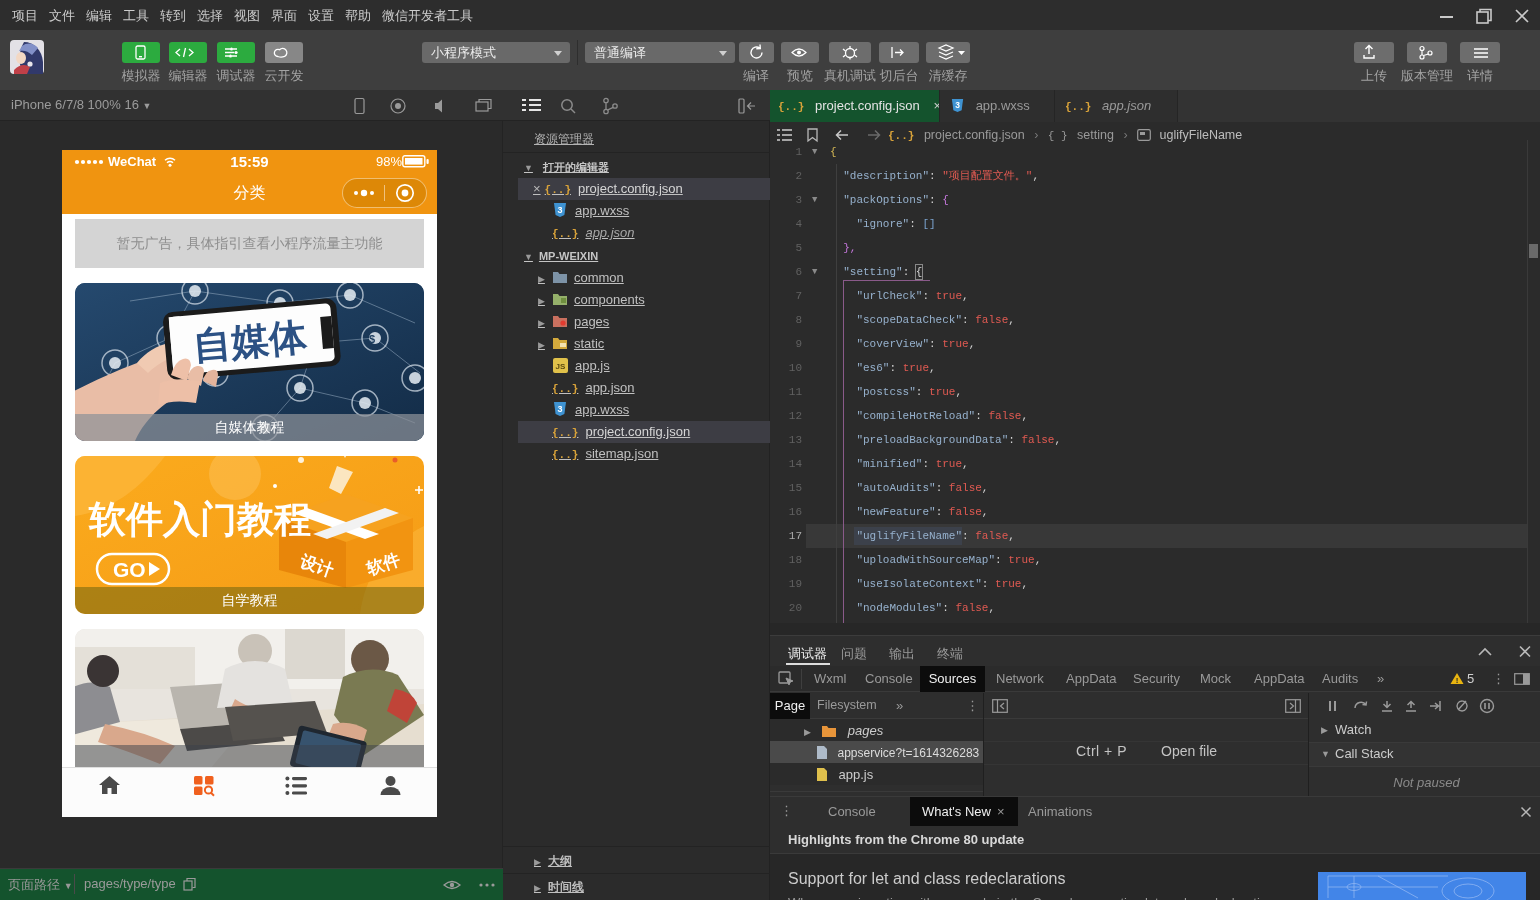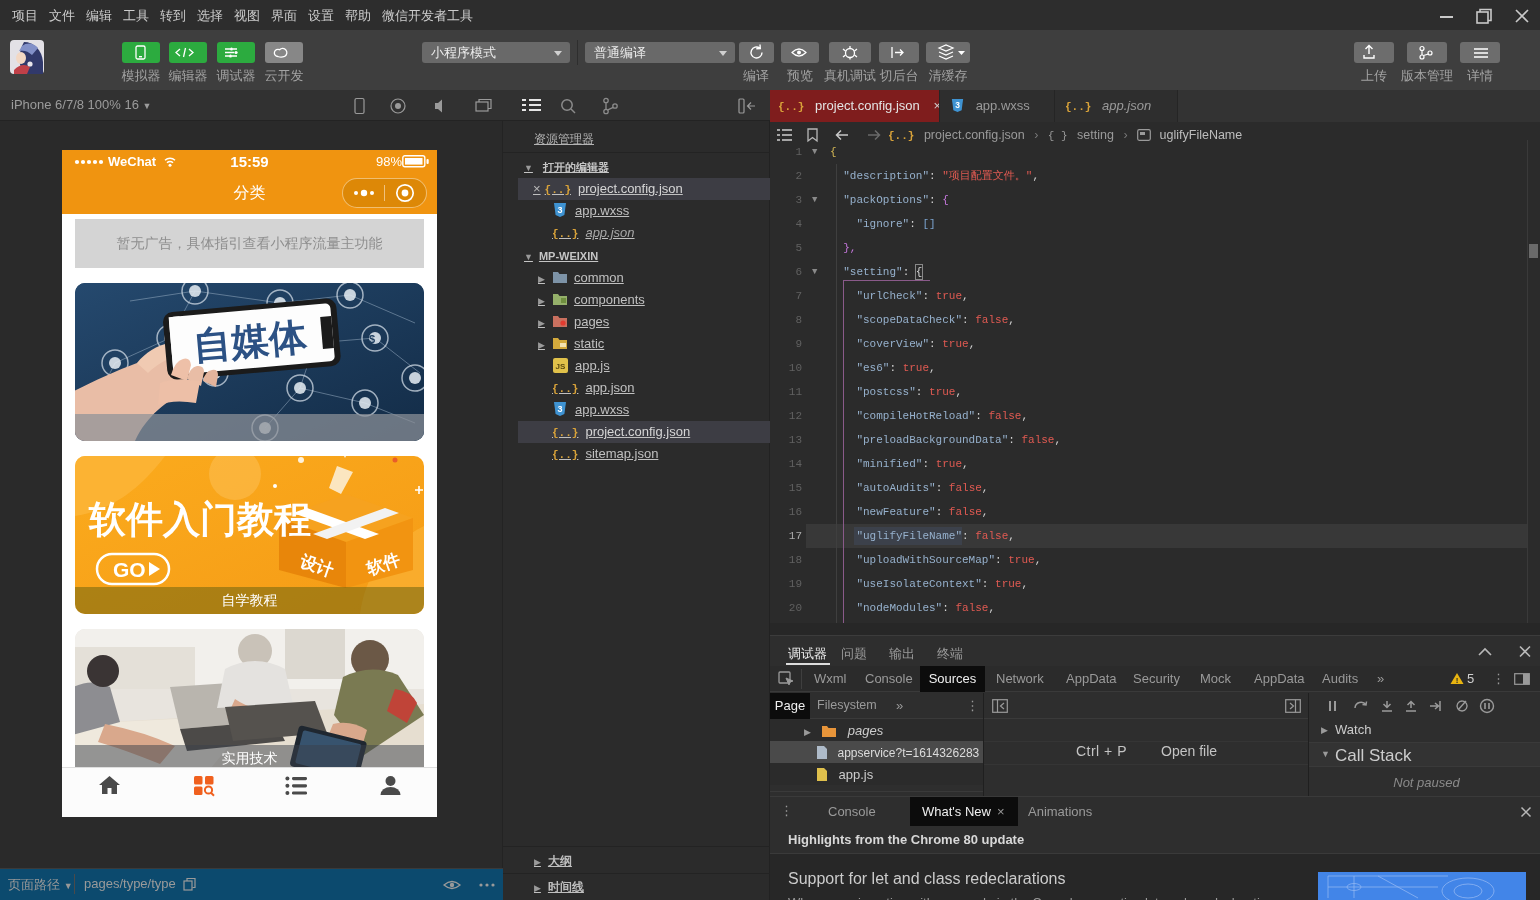--- a/index.html
+++ b/index.html
@@ -19,21 +19,21 @@
   .tlabel { position:absolute; top:37px; height:16px; font-size:13px; color:#a3a3a3; text-align:center; }
   .green { background:#2cab3f; }
   .gray  { background:#6d6d6d; }
   .drop  { background:#696969; color:#ececec; font-size:13px; line-height:21px; padding-left:9px; }
   .caret { position:absolute; right:8px; top:9px; width:0; height:0;
     border-left:4px solid transparent; border-right:4px solid transparent; border-top:5px solid #d0d0d0; }
   
   #sim { left:0; top:90px; width:503px; height:810px; background:#2a2a2a; border-right:1px solid #232323; }
   #simhead { left:0; top:0; width:503px; height:31px; background:#313131; border-bottom:1px solid #232323;
     color:#9c9c9c; font-size:13px; }
-  #simbar { left:0; top:778px; width:503px; height:32px; background:#0c4a6e; border-top:1px solid #3a3a3a;
+  #simbar { left:0; top:778px; width:503px; height:32px; background:#14532d; border-top:1px solid #3a3a3a;
     color:#989898; font-size:13px; }
   
   #phone { left:62px; top:60px; width:375px; height:667px; background:#ffffff; overflow:hidden; }
   #phead { left:0; top:0; width:375px; height:64px; background:#f09410; color:#fff; }
   .card { position:absolute; left:13px; width:349px; border-radius:10px; overflow:hidden; }
   .cap { position:absolute; left:0; bottom:0; width:100%; height:27px; line-height:27px;
     text-align:center; color:#fff; font-size:14px; }
   #tabbar { left:0; top:617px; width:375px; height:50px; background:#fcfcfc; border-top:1px solid #dedede; }
   .tab { position:absolute; top:6px; width:60px; text-align:center; }
   .tab .lbl { font-size:11px; color:#3f3f3f; margin-top:14px; }
@@ -232,20 +232,21 @@
             <path d="M247 40 h11 v32 h-11 z" fill="#1b1b1b"></path>
             <text x="175" y="71" font-size="38" font-weight="bold" fill="#2c5184" text-anchor="middle" font-family="Liberation Sans">自媒体</text>
           </g>
 
           <path d="M96 92 q4 -14 12 -16 q7 -2 8 6 l-4 16 z" fill="#eec0a8"></path>
           <path d="M112 96 q3 -12 10 -13 q7 -1 7 6 l-3 14 z" fill="#e9bda6"></path>
           <path d="M128 98 q2 -10 9 -11 q6 -1 6 5 l-2 12 z" fill="#e4b49c"></path>
           <path d="M85 100 q14 -6 40 -2 l-4 22 q-22 -4 -38 2 z" fill="#edbfa7"></path>
           <rect x="0" y="131" width="349" height="27" fill="#8d9299" opacity="0.72"></rect>
         </svg>
+        <div class="cap">自媒体教程</div>
       </div>
 
       <div class="card" style="top:306px;height:158px" id="card2">
         <svg width="349" height="158" viewBox="0 0 349 158">
           <defs>
             <linearGradient id="g2" x1="0" y1="0" x2="1" y2="1">
               <stop offset="0" stop-color="#fbab1d"></stop>
                 <stop offset="1" stop-color="#f59b16"></stop>
             </linearGradient>
           </defs>
@@ -307,21 +308,20 @@
           <path d="M268 48 q28 -14 55 -2 l26 40 -60 40 -30 -40 z" fill="#7a7a52"></path>
           <path d="M258 95 q18 -4 34 6 l-8 26 q-20 -4 -34 -12 z" fill="#d9a88c"></path>
 
           <g transform="rotate(14 255 118)">
             <rect x="220" y="104" width="70" height="42" rx="4" fill="#1f2730"></rect>
             <rect x="225" y="108" width="60" height="34" rx="2" fill="#37536e"></rect>
           </g>
           <path d="M320 60 q16 2 22 14 l-10 20 -20 -12 z" fill="#c04438"></path>
           <rect x="0" y="116" width="349" height="42" fill="#3a3f4a" opacity="0.5"></rect>
         </svg>
-        <div class="cap" style="bottom:15px">实用技术</div>
       </div>
 
       <div class="abs" id="tabbar">
         <div class="tab" style="left:17px">
           <svg width="25" height="24" viewBox="0 0 25 24">
               <path d="M12.5 2 L23 11 h-3 v9 h-5.5 v-6 h-4 v6 H5 v-9 H2 Z" fill="#4a4a4a"></path>
             </svg>
           <div class="lbl">首页</div>
         </div>
         <div class="tab" style="left:111px">
@@ -421,21 +421,21 @@
           </svg></span><span style="margin-left:7px;color:#c0c0c0">app.wxss</span></div>
     <div class="row sel" style="top:331px" id="t-pcj"><span style="margin-left:34px"><span style="color:#d9a33a;font-family:'Liberation Mono',monospace;font-size:11px;font-weight:bold">{..}</span></span><span style="margin-left:7px;color:#d6d6d6">project.config.json</span></div>
     <div class="row" style="top:353px" id="t-sitemap"><span style="margin-left:34px"><span style="color:#d9a33a;font-family:'Liberation Mono',monospace;font-size:11px;font-weight:bold">{..}</span></span><span style="margin-left:7px;color:#c0c0c0">sitemap.json</span></div>
     <div class="abs" style="left:0;top:756px;width:267px;height:1px;background:#232323"></div>
     <div class="row" style="top:760px"><span style="margin-left:16px;font-size:9px;color:#9a9a9a">▶</span><span style="margin-left:7px;font-size:12px;font-weight:bold;color:#bdbdbd">大纲</span></div>
     <div class="abs" style="left:0;top:783px;width:267px;height:1px;background:#232323"></div>
     <div class="row" style="top:786px"><span style="margin-left:16px;font-size:9px;color:#9a9a9a">▶</span><span style="margin-left:7px;font-size:12px;font-weight:bold;color:#bdbdbd">时间线</span></div>
   </div>
   <div class="abs" id="editor">
     <div class="abs" id="tabs">
-      <div class="etab" style="left:0;width:170px;background:#7f1d1d;color:#e4e4e4">
+      <div class="etab" style="left:0;width:170px;background:#14532d;color:#e4e4e4">
         <span style="margin-left:8px;color:#d9a33a;font-family:'Liberation Mono',monospace;font-size:11px;font-weight:bold">{..}</span>
         <span style="margin-left:7px">project.config.json</span>
         <span style="margin-left:10px;color:#cfcfcf">×</span>
       </div>
       <div class="etab" style="left:170px;width:115px;background:#2e2e2e">
         <svg style="vertical-align:-3px;margin-left:10px" width="15" height="15" viewBox="0 0 16 16">
             <path d="M2 1 h12 l-1.6 12 L8 15 l-4.4 -2 Z" fill="#3f93d2"></path>
             <text x="8" y="11" font-size="9" font-weight="bold" fill="#fff" text-anchor="middle">3</text>
           </svg>
         <span style="margin-left:7px">app.wxss</span>
@@ -624,21 +624,21 @@
           <path d="M135 3 a5 5 0 1 0 0.1 0 M131 12 l8 -9" stroke="#9a9a9a" stroke-width="1.4" fill="none"></path>
           <circle cx="160" cy="8" r="6.5" stroke="#9a9a9a" stroke-width="1.4" fill="none"></circle>
           <path d="M158 5 v6 M162 5 v6" stroke="#9a9a9a" stroke-width="1.6"></path>
         </svg>
         <div class="abs" style="left:0;top:26px;width:235px;height:24px;border-bottom:1px solid #3a3a3a">
           <span class="abs" style="left:12px;top:6px;font-size:9px;color:#9a9a9a">▶</span>
           <span class="abs" style="left:26px;top:3px;color:#cccccc;font-size:13px">Watch</span>
         </div>
         <div class="abs" style="left:0;top:50px;width:235px;height:24px;background:#333333;border-bottom:1px solid #3a3a3a">
           <span class="abs" style="left:12px;top:6px;font-size:9px;color:#9a9a9a">▼</span>
-          <span class="abs" style="left:26px;top:3px;color:#cccccc;font-size:17px">Call Stack</span>
+          <span class="abs" style="left:26px;top:3px;color:#cccccc;font-size:13px">Call Stack</span>
         </div>
         <div class="abs" style="left:0;top:82px;width:235px;text-align:center;color:#8a8a8a;font-size:13px;font-style:italic">Not paused</div>
       </div>
 
       <div class="abs" style="left:0;top:160px;width:770px;height:30px;background:#2e2e2e;border-top:1px solid #3a3a3a">
         <div class="dtab" style="left:10px;top:6px">⋮</div>
         <div class="dtab" style="left:58px;top:7px">Console</div>
         <div class="abs blackbox" style="left:140px;top:0;width:108px;height:30px;line-height:30px;font-size:13px"><span style="margin-left:12px">What's New</span><span style="margin-left:6px;color:#9a9a9a">×</span></div>
         <div class="dtab" style="left:258px;top:7px">Animations</div>
         <svg class="abs" style="left:750px;top:9px" width="12" height="12" viewBox="0 0 12 12">

